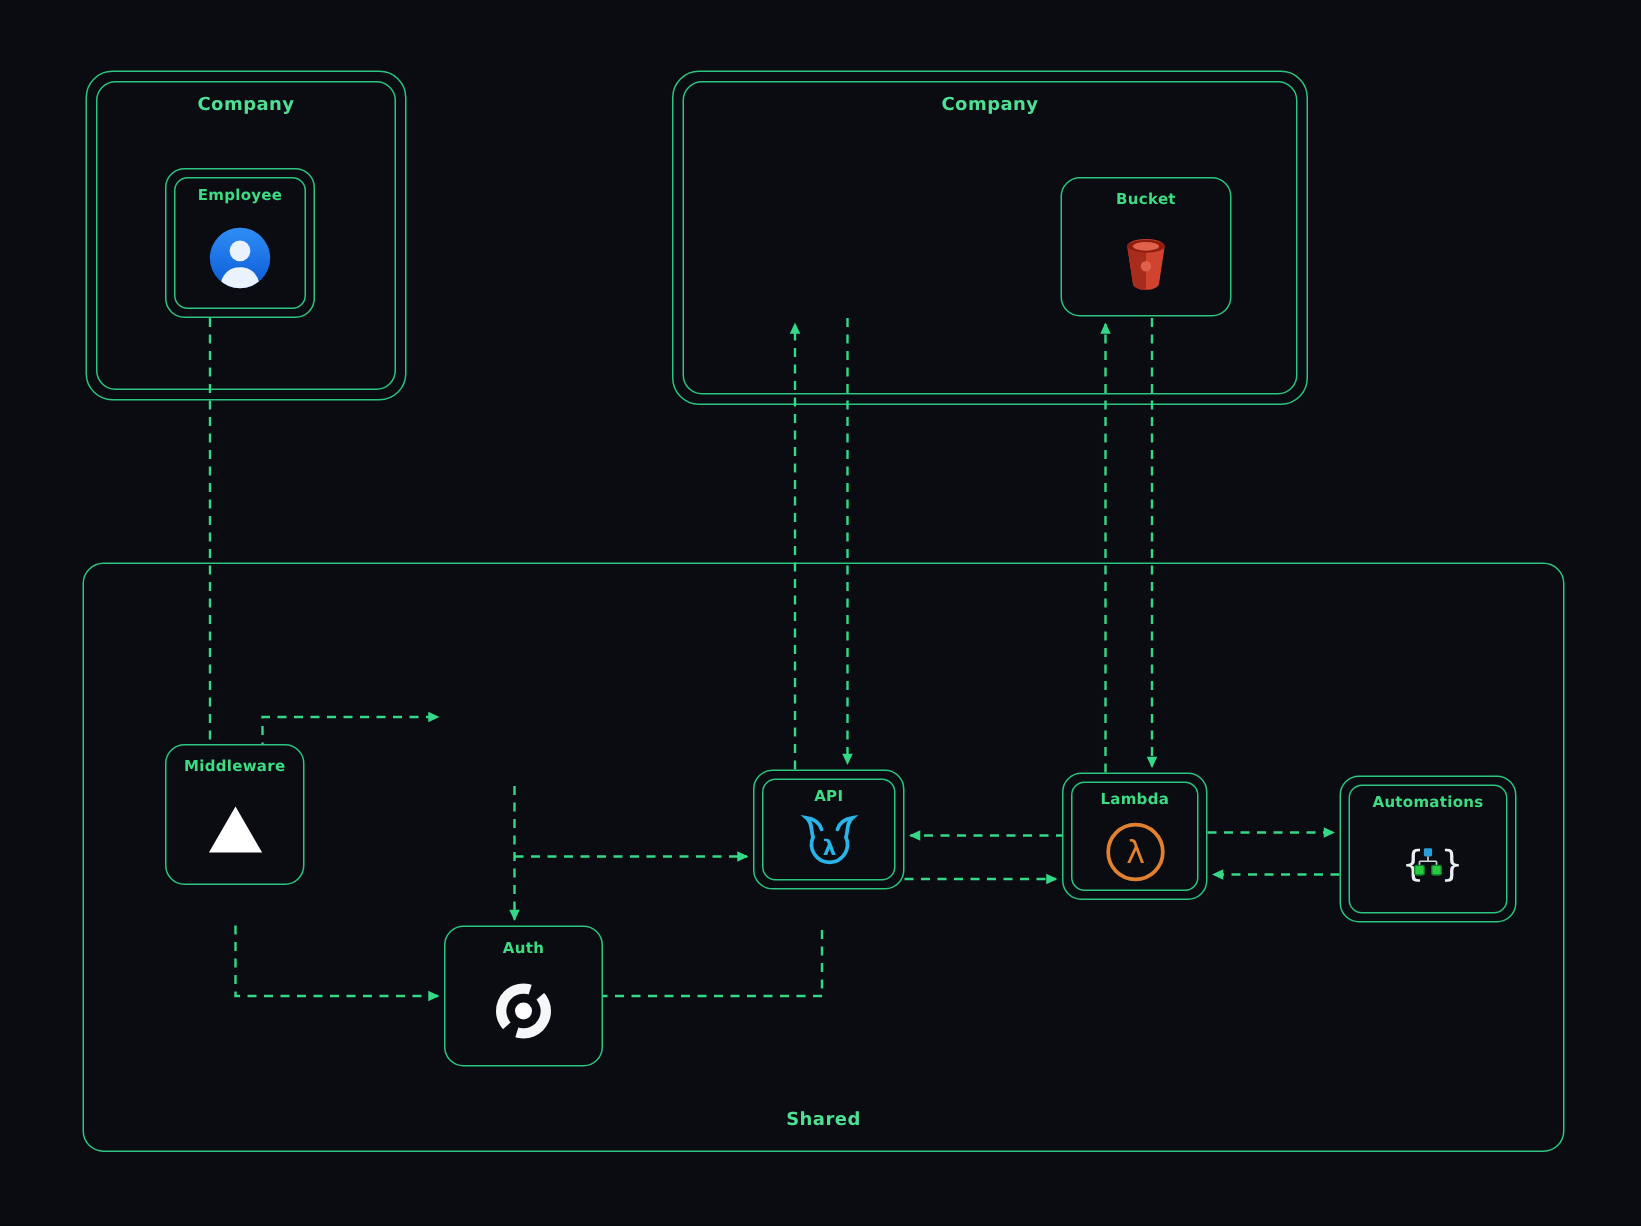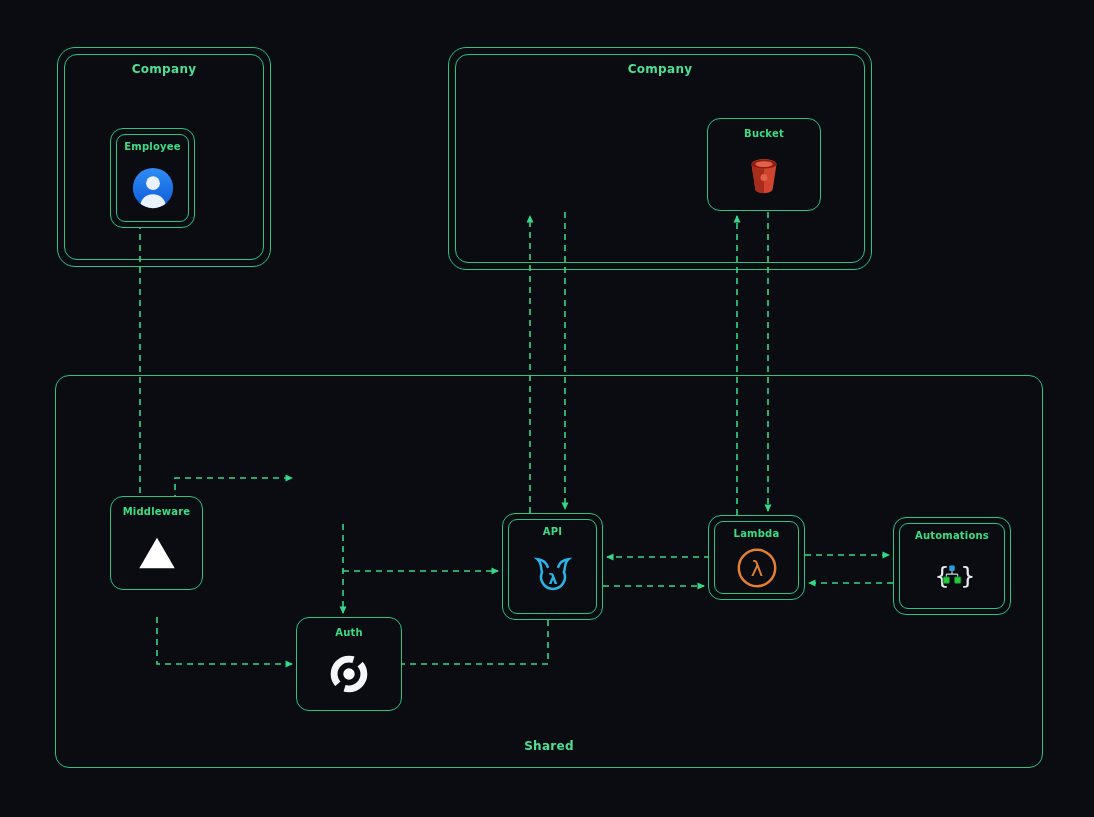--- a/index.html
+++ b/index.html
@@ -118,21 +118,21 @@
     <path class="edge" d="M710 557 L607 557" marker-end="url(#arrow)"></path>
     <path class="edge" d="M603 586 L704 586" marker-end="url(#arrow)"></path>
     <path class="edge" d="M805 555 L889 555" marker-end="url(#arrow)"></path>
     <path class="edge" d="M893 583 L809 583" marker-end="url(#arrow)"></path>
     <path class="edge" d="M530 513 L530 216" marker-end="url(#arrow)"></path>
     <path class="edge" d="M565 212 L565 509" marker-end="url(#arrow)"></path>
     <path class="edge" d="M737 515 L737 216" marker-end="url(#arrow)"></path>
     <path class="edge" d="M768 212 L768 511" marker-end="url(#arrow)"></path>
   </svg>
 
-  <div class="node double" style="left:110px; top:112px; width:85px; height:100px;margin-top:16px;">
+  <div class="node double" style="left:110px; top:112px; width:100px; height:100px;">
     <div class="node-inner"></div>
     <div class="node-label">Employee</div>
     <div class="node-icon">
       <svg viewBox="0 0 48 48" width="46" height="46">
         <defs>
           <linearGradient id="empGrad" x1="0" y1="0" x2="0" y2="1">
             <stop offset="0" stop-color="#2f8df5"></stop>
               <stop offset="1" stop-color="#0b5bd7"></stop>
           </linearGradient>
           <clipPath id="empClip">
@@ -178,21 +178,21 @@
       <svg viewBox="0 0 48 48" width="44" height="44">
         <circle cx="24" cy="24" r="20" fill="#f4f6f8"></circle>
         <circle cx="24" cy="24" r="12.5" fill="#0a0c12"></circle>
         <path d="M24 24 L41 9 A20 20 0 0 0 30.5 3.2 Z" fill="#0a0c12"></path>
         <path d="M24 24 L7 39 A20 20 0 0 0 17.5 44.8 Z" fill="#0a0c12"></path>
         <circle cx="24" cy="24" r="6.2" fill="#ffffff"></circle>
       </svg>
     </div>
   </div>
 
-  <div class="node double" style="left:502px; top:513px; width:101px; height:107px;">
+  <div class="node double" style="left:502px; top:513px; width:101px; height:80px;">
     <div class="node-inner"></div>
     <div class="node-label">API</div>
     <div class="node-icon">
       <svg viewBox="0 0 48 48" width="46" height="46">
         <g fill="none" stroke="#2ab5e8" stroke-width="2.6" stroke-linecap="round">
           <path d="M12.5 19 A12.5 12.5 0 1 0 35.5 19"></path>
           <path d="M12.5 19 C11 13 12 9 8 5.5 C14.5 6.5 17.5 10 18.5 13.5"></path>
           <path d="M35.5 19 C37 13 36 9 40 5.5 C33.5 6.5 30.5 10 29.5 13.5"></path>
         </g>
         <text x="24" y="31.5" text-anchor="middle" font-size="15" font-weight="bold" fill="#2ab5e8" font-family="DejaVu Sans, sans-serif">λ</text>

